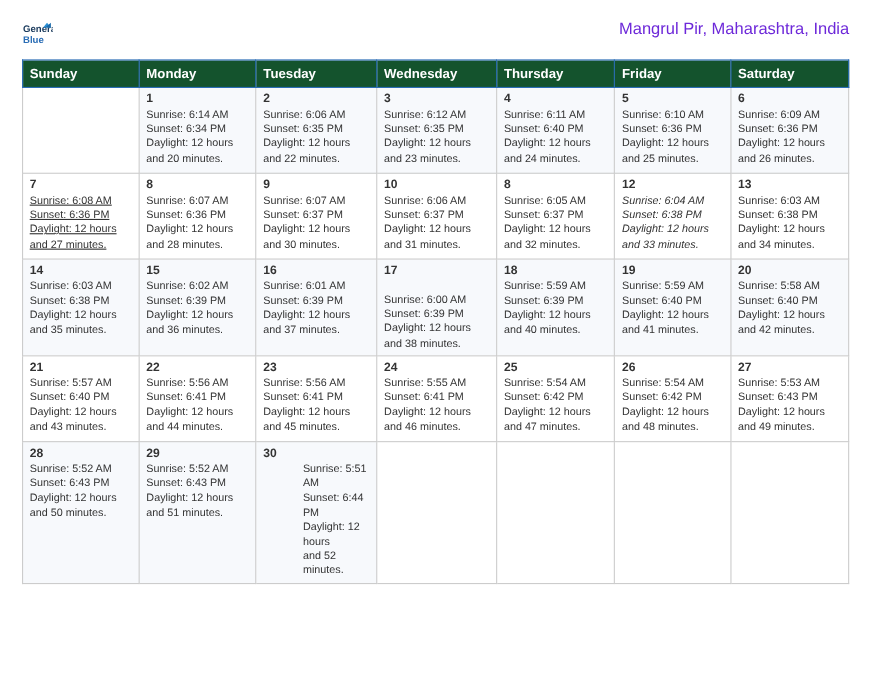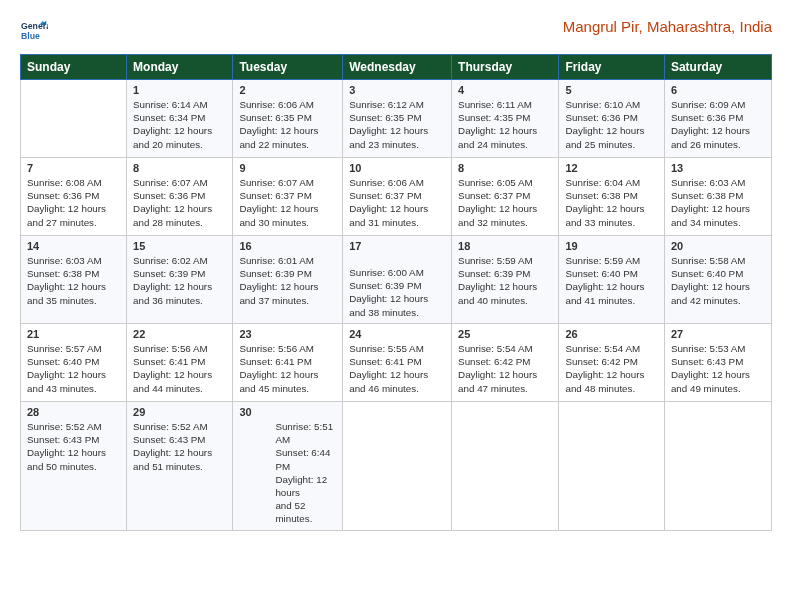--- a/index.html
+++ b/index.html
@@ -33,21 +33,21 @@
       text-align: right;
     }
     .main-title {
       font-size: 32px;
       font-weight: bold;
       color: #1a3a5c;
       line-height: 1.1;
     }
     .subtitle {
       font-size: 15px;
-      color: #c2410c;
+      color: #6d28d9;
       font-weight: normal;
     }
     table {
       width: 100%;
       border-collapse: collapse;
       font-size: 10.5px;
     }
     thead tr th {
       background-color: #14532d;
       color: #fff;
@@ -138,21 +138,21 @@
           <td>
             <span class="day-number">3</span>
             <div class="cell-content" style="white-space: pre-line;">Sunrise: 6:12 AM
 Sunset: 6:35 PM
 Daylight: 12 hours
 and 23 minutes.</div>
           </td>
           <td>
             <span class="day-number">4</span>
             <div class="cell-content" style="white-space: pre-line;">Sunrise: 6:11 AM
-Sunset: 4:35 PM
+Sunset: 6:40 PM
 Daylight: 12 hours
 and 24 minutes.</div>
           </td>
           <td>
             <span class="day-number">5</span>
             <div class="cell-content" style="white-space: pre-line;">Sunrise: 6:10 AM
 Sunset: 6:36 PM
 Daylight: 12 hours
 and 25 minutes.</div>
           </td>
@@ -160,21 +160,21 @@
             <span class="day-number">6</span>
             <div class="cell-content" style="white-space: pre-line;">Sunrise: 6:09 AM
 Sunset: 6:36 PM
 Daylight: 12 hours
 and 26 minutes.</div>
           </td>
         </tr>
         <tr>
           <td>
             <span class="day-number">7</span>
-            <div class="cell-content" style="white-space: pre-line;">Sunrise: 6:08 AM
+            <div class="cell-content" style="white-space: pre-line; text-decoration: underline;">Sunrise: 6:08 AM
 Sunset: 6:36 PM
 Daylight: 12 hours
 and 27 minutes.</div>
           </td>
           <td>
             <span class="day-number">8</span>
             <div class="cell-content" style="white-space: pre-line;">Sunrise: 6:07 AM
 Sunset: 6:36 PM
 Daylight: 12 hours
 and 28 minutes.</div>
@@ -195,21 +195,21 @@
           </td>
           <td>
             <span class="day-number">8</span>
             <div class="cell-content" style="white-space: pre-line;">Sunrise: 6:05 AM
 Sunset: 6:37 PM
 Daylight: 12 hours
 and 32 minutes.</div>
           </td>
           <td>
             <span class="day-number">12</span>
-            <div class="cell-content" style="white-space: pre-line;">Sunrise: 6:04 AM
+            <div class="cell-content" style="white-space: pre-line; font-style: italic;">Sunrise: 6:04 AM
 Sunset: 6:38 PM
 Daylight: 12 hours
 and 33 minutes.</div>
           </td>
           <td>
             <span class="day-number">13</span>
             <div class="cell-content" style="white-space: pre-line;">Sunrise: 6:03 AM
 Sunset: 6:38 PM
 Daylight: 12 hours
 and 34 minutes.</div>

